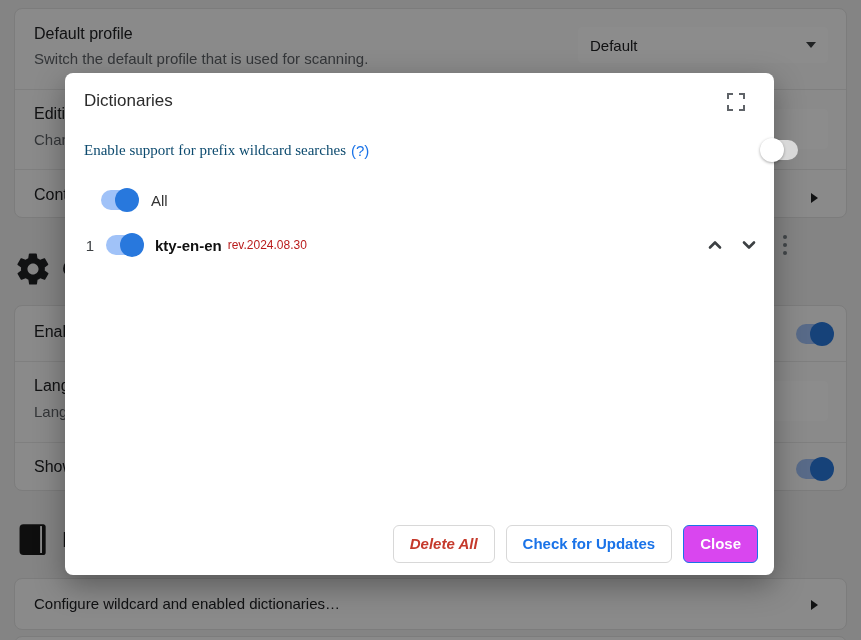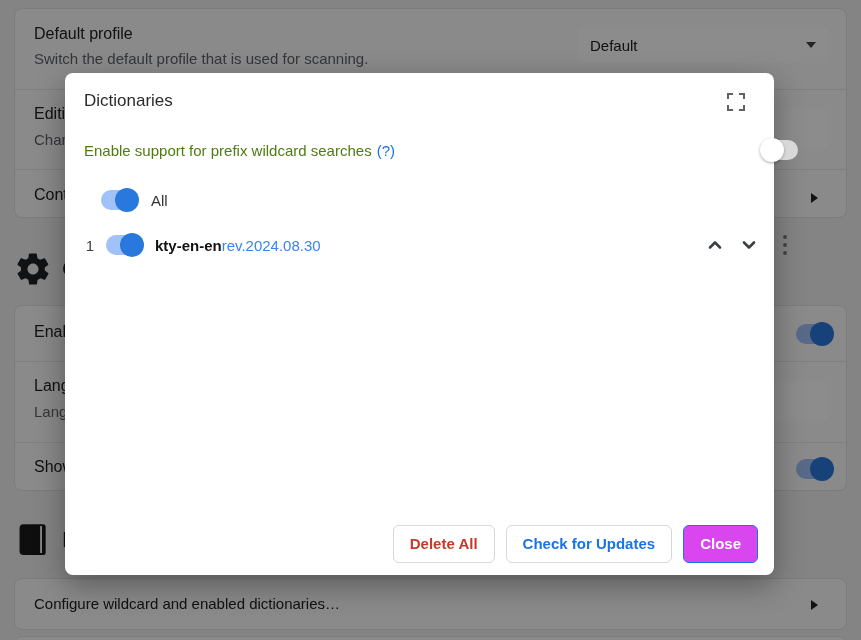--- a/index.html
+++ b/index.html
@@ -38,39 +38,39 @@
 
   
   .overlay { position:absolute; inset:0; background:rgba(0,0,0,0.45); z-index:10; }
   .modal { position:absolute; left:65px; top:73px; width:709px; height:502px; background:#ffffff;
            border-radius:8px; box-shadow:0 10px 30px rgba(0,0,0,.35); z-index:20; }
   .modal-title { position:absolute; left:19px; top:18px; font-size:17px; color:#2b2b2b; }
   .fullscreen-btn { position:absolute; right:26px; top:17px; width:24px; height:24px;
                     background:none; border:none; cursor:pointer; padding:0; }
   .wildcard-row { position:absolute; left:19px; top:57px; width:714px; height:40px;
                   display:flex; align-items:center; }
-  .wildcard-label { font-size:15px; color:#4d7c0f; }
+  .wildcard-label { font-size:15px; color:#0c4a6e;font-family:Liberation Serif, serif; }
   .help-link { font-size:15px; color:#1a73e8; text-decoration:none; margin-left:5px; }
   .wildcard-row .toggle { margin-left:auto; }
   .all-row { position:absolute; left:36px; top:107px; height:40px; display:flex; align-items:center; }
   .all-label { font-size:15px; color:#333333; margin-left:14px; }
   .dict-row { position:absolute; left:19px; top:152px; width:717px; height:40px;
               display:flex; align-items:center; }
   .dict-index { font-size:15px; color:#3c4043; width:12px; text-align:center; }
   .dict-row .toggle { margin-left:10px; }
   .dict-name { font-size:15px; font-weight:700; color:#111111; margin-left:13px; }
-  .dict-rev { font-size:15px; color:#3b82f6; margin-left:0; }
+  .dict-rev { font-size:12px; color:#b91c1c; margin-left:6px; }
   .dict-icons { margin-left:auto; margin-right:13px; display:flex; align-items:center; gap:16px; }
   .icon-btn { background:none; border:none; padding:0; cursor:pointer; display:flex; align-items:center; }
   .kebab { margin-left:8px; }
 
   .modal-footer { position:absolute; right:16px; bottom:12px; display:flex; gap:11px; }
   .btn { font-family:"Liberation Sans", sans-serif; font-size:15px; font-weight:700; padding:8px 16px;
          border-radius:6px; border:1px solid #d8d8d8; background:#ffffff; cursor:pointer; line-height:20px; }
-  .btn-danger { color:#c5392b; }
+  .btn-danger { color:#c5392b;font-style:italic; }
   .btn-blue { color:#1a73e8; }
   .btn-primary { background:#d946ef; border-color:#1a73e8; color:#ffffff; }
 </style>
 </head>
 <body>
 
 <div class="page">
 
   <div class="card card1">
     <div class="bg-title" style="top:16px">Default profile</div>

